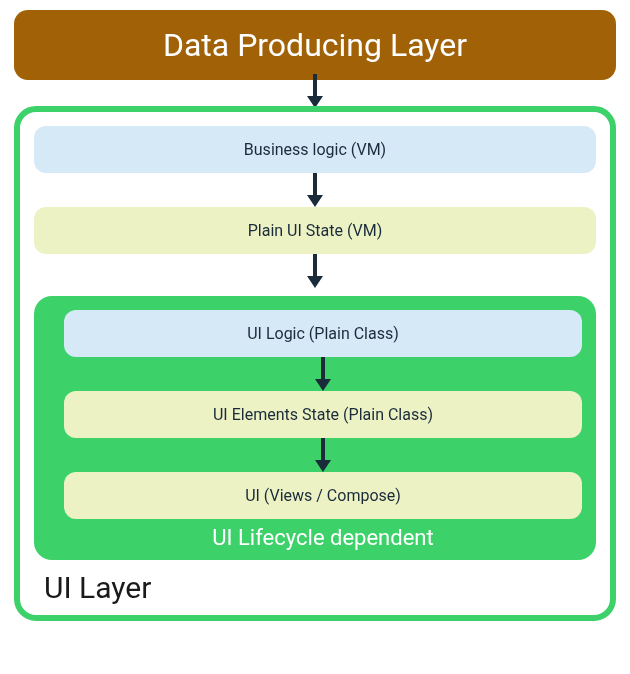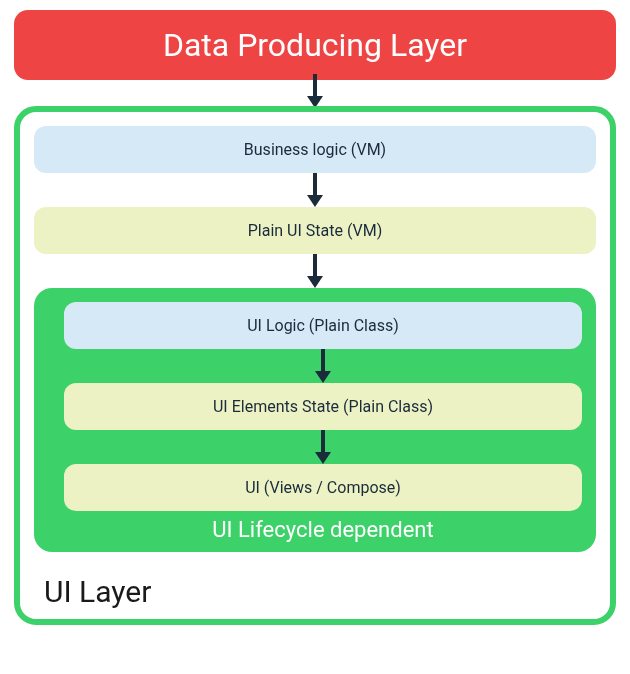--- a/index.html
+++ b/index.html
@@ -9,21 +9,21 @@
     }
     body {
       font-family: -apple-system, BlinkMacSystemFont, 'Segoe UI', Roboto, sans-serif;
       background: #ffffff;
       width: 630px;
       height: 674px;
       padding: 10px 14px;
       position: relative;
     }
     .top-box {
-      background: #ef4444;
+      background: #a16207;
       color: #ffffff;
       border-radius: 14px;
       padding: 16px 20px;
       text-align: center;
       font-size: 32px;
       font-weight: 400;
       margin-bottom: 0;
     }
     .arrow {
       display: flex;
@@ -52,33 +52,32 @@
     .box-blue {
       background: #d6e9f7;
     }
     .box-yellow {
       background: #edf2c5;
     }
     .inner-group {
       background: #3dd16a;
       border-radius: 18px;
       padding: 14px 14px 8px 30px;
-      margin-top: 0;
+      margin-top: 8px;
     }
     .inner-label {
       color: #ffffff;
       font-size: 22px;
       text-align: center;
       padding: 6px 4px 2px 4px;
     }
     .ui-layer-label {
       font-size: 30px;
       color: #1a1a1a;
       padding: 10px 4px 0 10px;
-      margin-top: 12px;
     }
     .arrow-top {
       height: 30px;
       margin-top: -4px;
     }
   </style>
 </head>
 <body>
 
 <div class="top-box">

